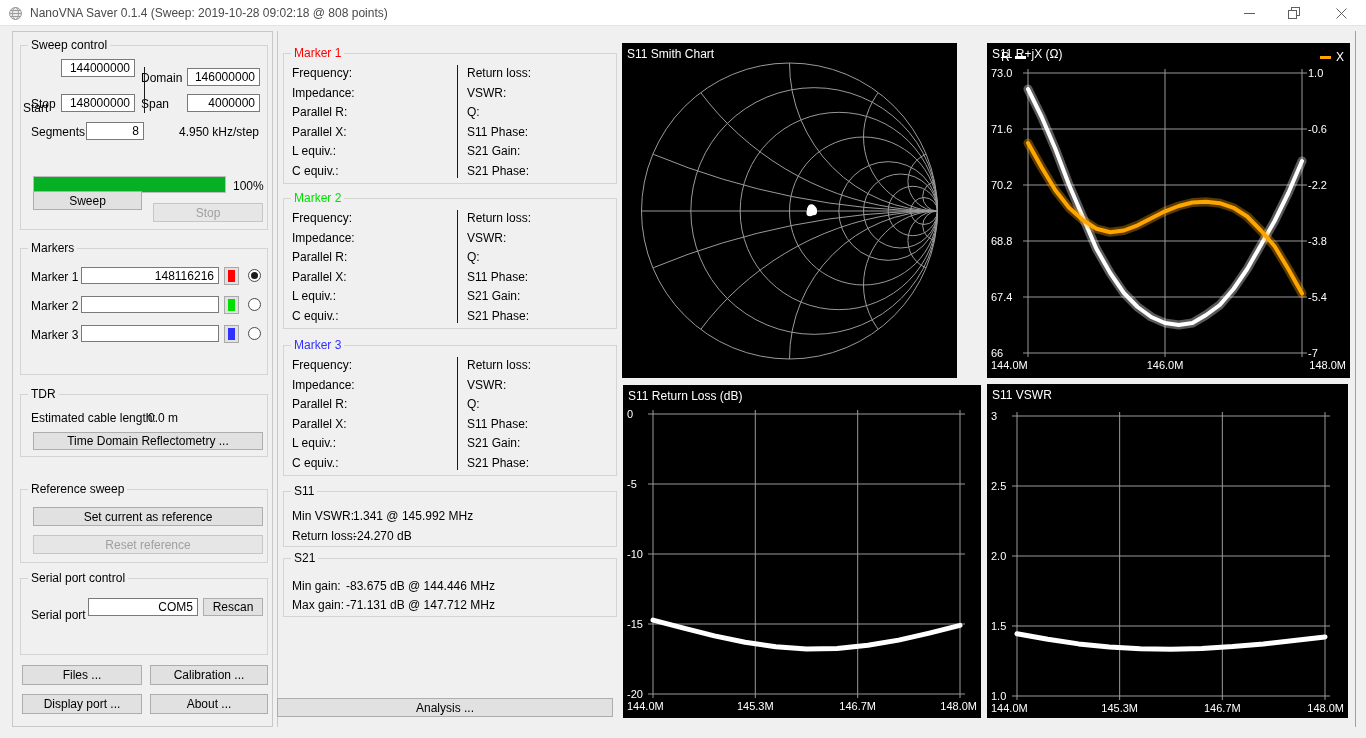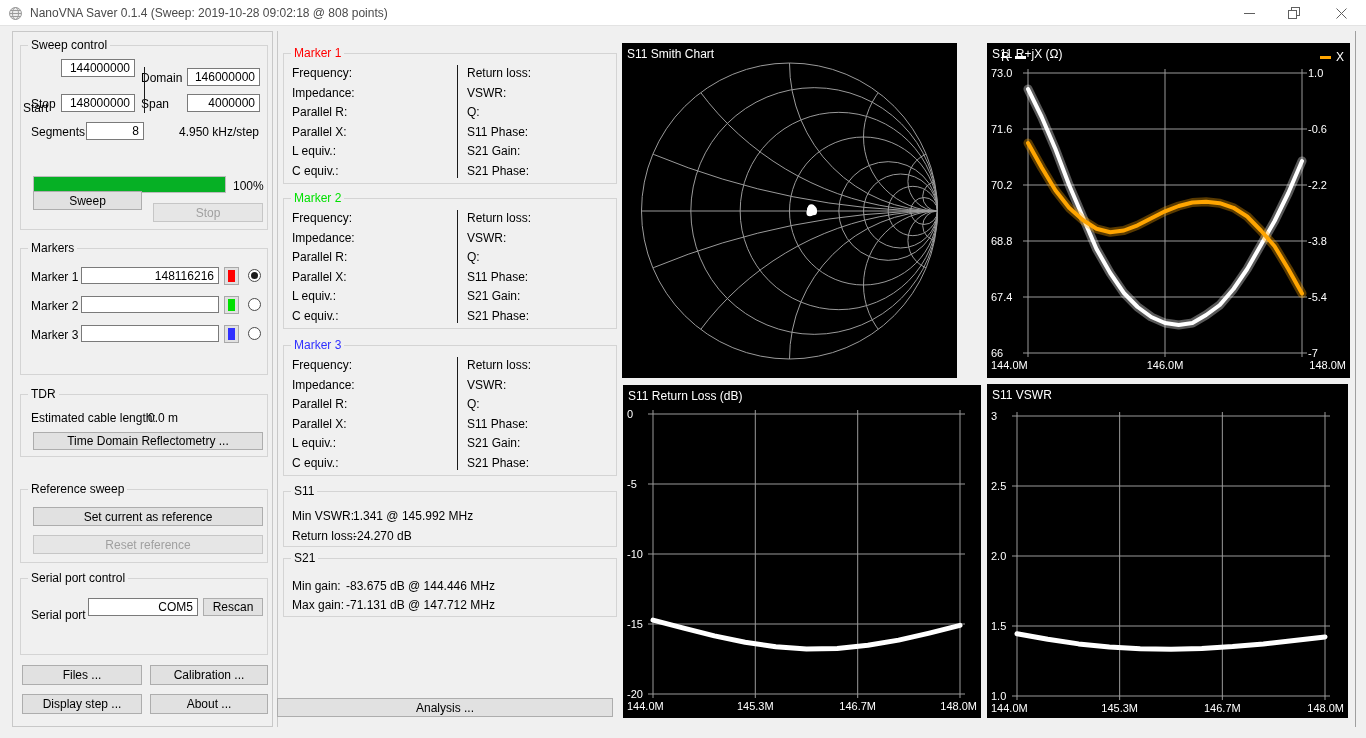--- a/index.html
+++ b/index.html
@@ -145,21 +145,21 @@
 
   <div class="gb" style="left:20px; top:578px; width:248px; height:77px;">
     <span class="gb-title">Serial port control</span>
     <span class="lbl" style="left:10px; top:9px;margin-top:20px;">Serial port</span>
     <input class="fld" style="left: 67px; top: 19px; width: 110px; height: 18px;" value="COM5">
     <button class="btn" style="left:182px; top:19px; width:60px; height:18px;">Rescan</button>
   </div>
 
   <button class="btn" style="left:22px; top:665px; width:120px; height:20px;">Files ...</button>
   <button class="btn" style="left:150px; top:665px; width:118px; height:20px;">Calibration ...</button>
-  <button class="btn" style="left:22px; top:694px; width:120px; height:20px;">Display step ...</button>
+  <button class="btn" style="left:22px; top:694px; width:120px; height:20px;">Display port ...</button>
   <button class="btn" style="left:150px; top:694px; width:118px; height:20px;">About ...</button>
 
   <div class="gb" style="left:283px; top:53px; width:334px; height:131px;">
     <span class="gb-title" style="color: rgb(255, 0, 0);">Marker 1</span>
     <div class="vline" style="left:173px; top:11px; height:113px;"></div>
     <span class="mrow-lbl" style="left:8px; top:12px;">Frequency:</span>
     <span class="mrow-lbl" style="left:8px; top:32px;">Impedance:</span>
     <span class="mrow-lbl" style="left:8px; top:51px;">Parallel R:</span>
     <span class="mrow-lbl" style="left:8px; top:71px;">Parallel X:</span>
     <span class="mrow-lbl" style="left:8px; top:90px;">L equiv.:</span>

